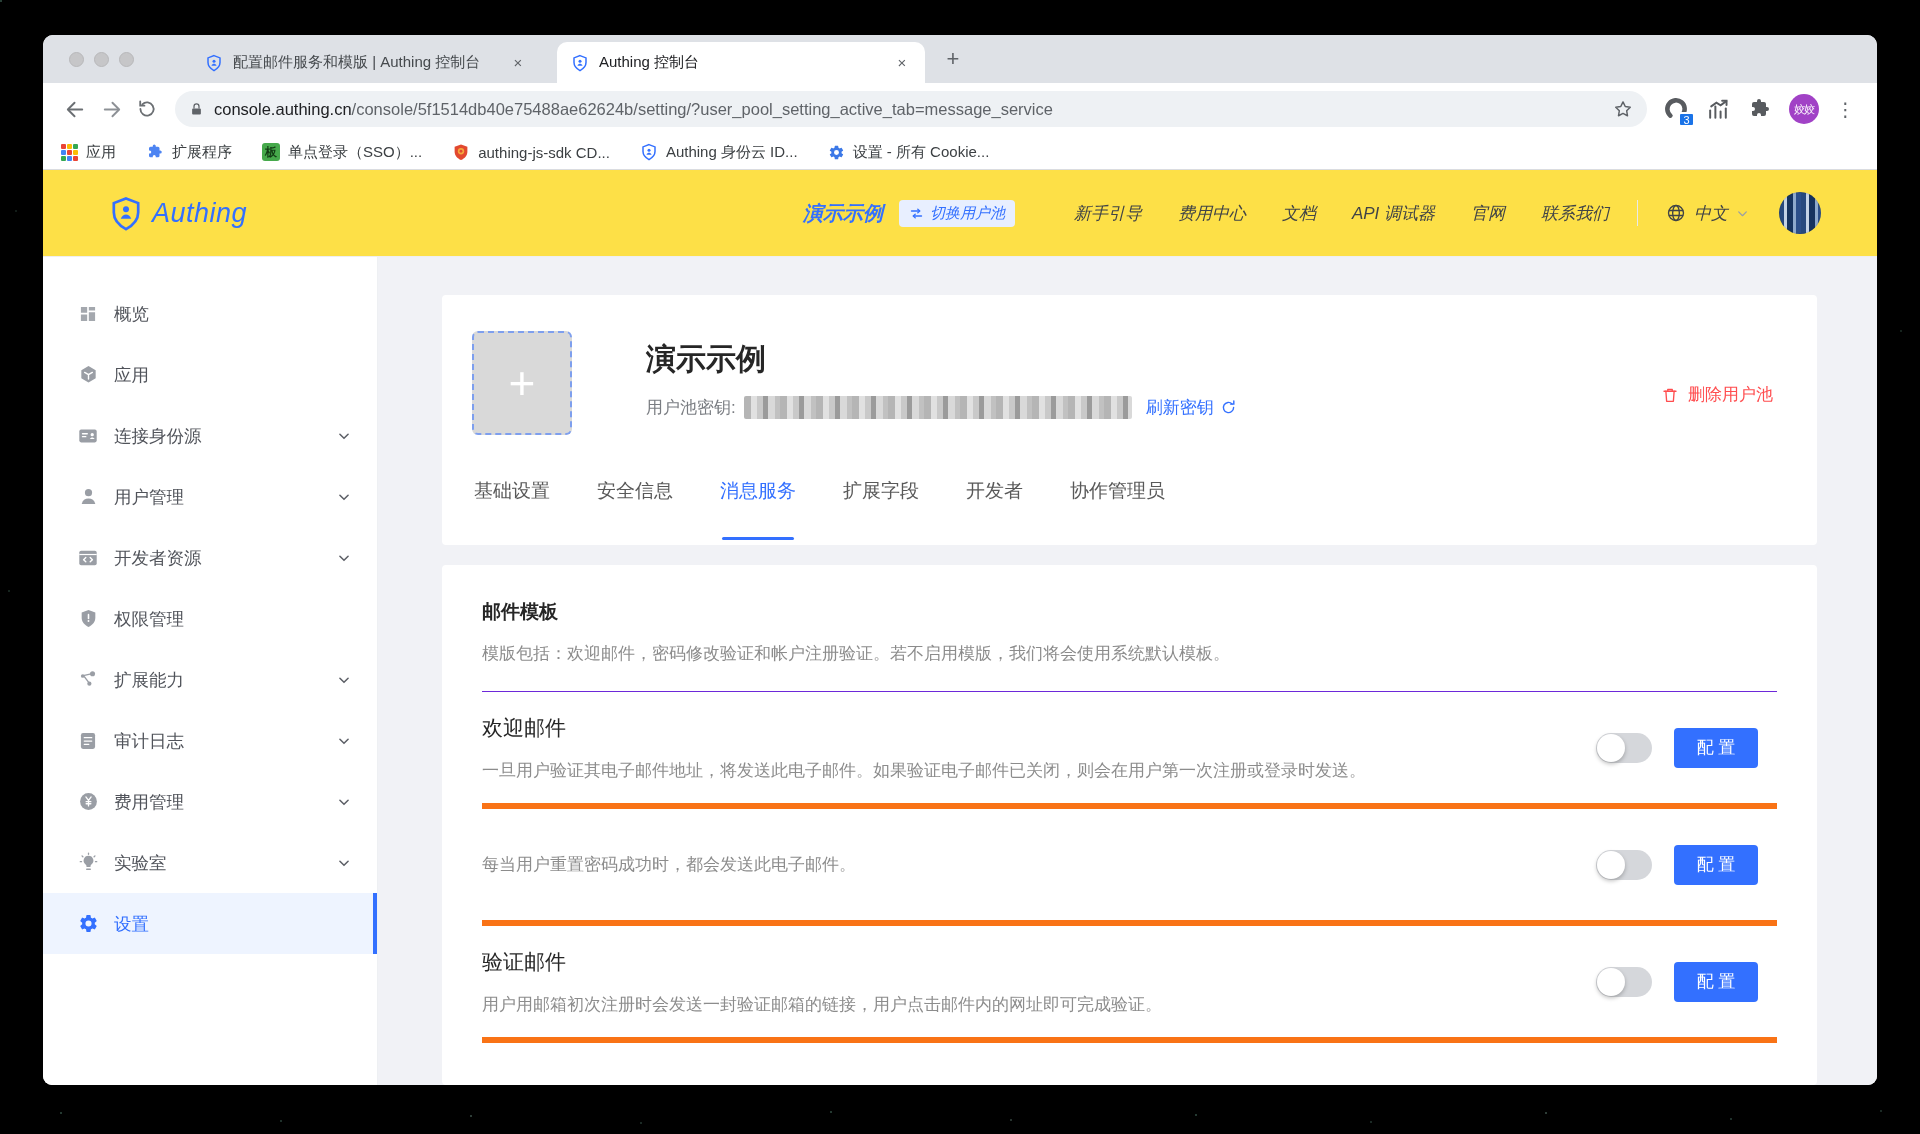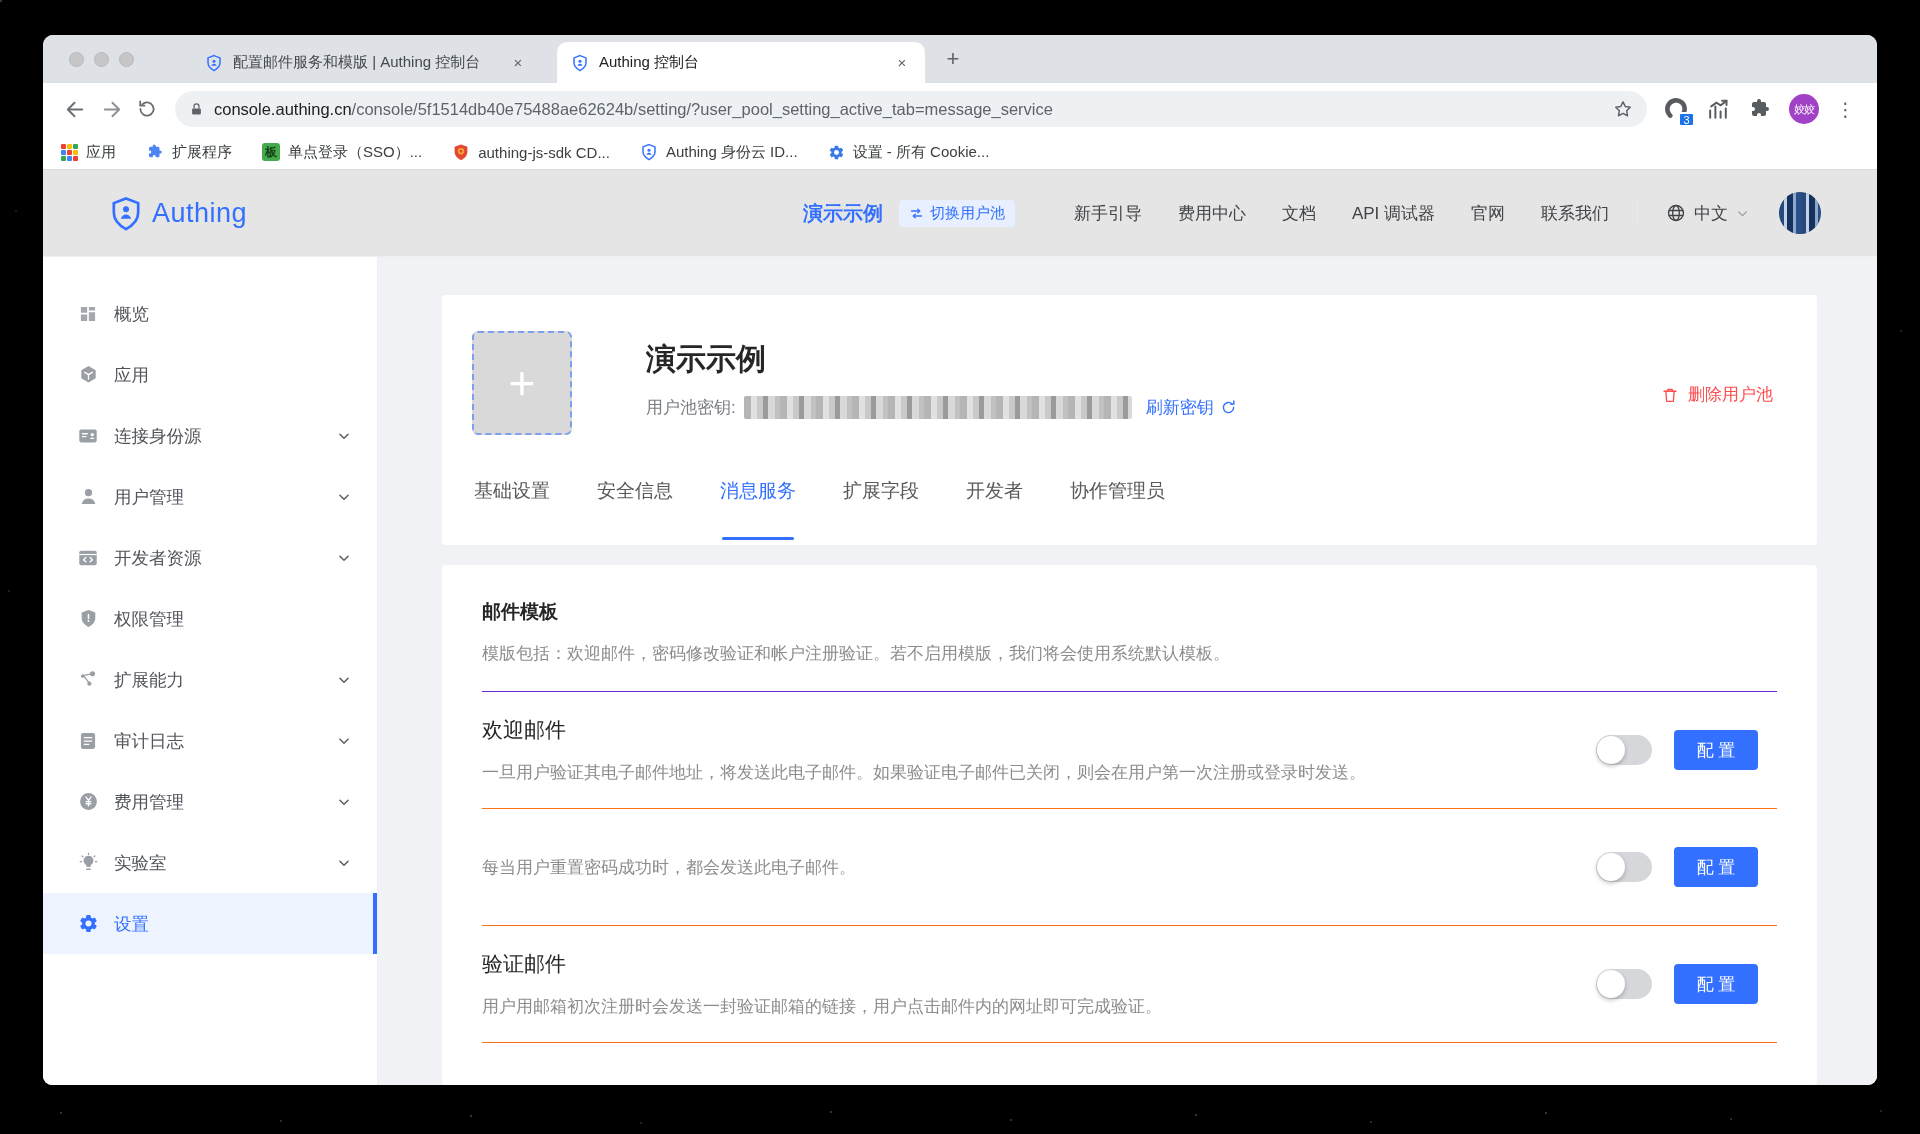--- a/index.html
+++ b/index.html
@@ -57,22 +57,22 @@
   
   .bookmarks{height:35px;background:#fff;display:flex;align-items:center;gap:30px;padding:0 18px;
     border-bottom:1px solid #dadce0;flex:none;}
   .bm{display:flex;align-items:center;gap:8px;font-size:15px;color:#3c4043;white-space:nowrap;}
   .apps-grid{display:grid;grid-template-columns:repeat(3,5px);grid-template-rows:repeat(3,5px);gap:1px;}
   .apps-grid span{width:5px;height:5px;border-radius:1px;}
   .fav-green{width:18px;height:18px;border-radius:3px;background:#46a94b;color:#123c14;font-size:12px;
     font-weight:bold;display:flex;align-items:center;justify-content:center;}
 
   
-  .appheader{height:87px;background:#e5e5e5;display:flex;align-items:center;padding:0 56px 0 66px;
-    border-bottom:1px solid #efefef;position:relative;flex:none;}
+  .appheader{height:87px;background:#fde047;display:flex;align-items:center;padding:0 56px 0 66px;
+    border-bottom:1px solid #efefef;position:relative;flex:none;font-style:italic;}
   .logo{display:flex;align-items:center;gap:9px;}
   .logo-text{font-size:27px;color:#3370ff;font-weight:400;letter-spacing:.5px;}
   .pool-group{position:absolute;left:760px;top:0;bottom:0;display:flex;align-items:center;gap:16px;}
   .pool-name{font-size:20px;font-weight:bold;color:#3370ff;}
   .switch-pill{display:flex;align-items:center;gap:6px;background:#e8efff;color:#3370ff;font-size:15px;
     border-radius:4px;padding:4px 10px;}
   .top-nav{display:flex;align-items:center;gap:36px;margin-left:auto;font-size:17px;color:#404347;}
   .vdiv{width:1px;height:26px;background:#e9e9e9;margin:0 28px;}
   .lang{display:flex;align-items:center;gap:8px;font-size:17px;color:#404347;}
   .hdr-avatar{width:42px;height:42px;border-radius:50%;margin-left:30px;overflow:hidden;
@@ -112,21 +112,21 @@
   .tabs-row{position:absolute;left:32px;right:40px;bottom:0;display:flex;gap:47px;}
   .ptab{font-size:19px;color:#595959;padding-bottom:41px;position:relative;}
   .ptab.active{color:#3370ff;font-weight:500;}
   .ptab.active::after{content:"";position:absolute;left:2px;right:2px;bottom:5px;height:3px;border-radius:2px;background:#3370ff;}
 
   
   .card2{margin-top:20px;height:520px;padding:0 40px;overflow:hidden;}
   .sec-head{padding:34px 0 26px;border-bottom:1px solid #6d28d9;}
   .sec-title{font-size:19px;font-weight:bold;color:#262626;margin-bottom:17px;}
   .sec-desc{font-size:17px;color:#8c8c8c;}
-  .mailrow{height:117px;border-bottom:1px solid #f97316;display:flex;align-items:center;justify-content:space-between;}
+  .mailrow{height:117px;border-bottom:6px solid #f97316;display:flex;align-items:center;justify-content:space-between;}
   .mr-title{font-size:21px;color:#262626;font-weight:500;margin-bottom:17px;}
   .mr-desc{font-size:17px;color:#8c8c8c;}
   .mr-right{display:flex;align-items:center;gap:22px;padding-right:19px;flex:none;justify-content:center;}
   .switch{width:56px;height:30px;border-radius:15px;background:#d5d7db;position:relative;}
   .switch::after{content:"";position:absolute;left:1px;top:1px;width:28px;height:28px;border-radius:50%;
     background:#fff;box-shadow:0 2px 4px rgba(0,0,0,.25);}
   .cfg-btn{width:84px;height:40px;border-radius:4px;background:#3370ff;color:#fff;font-size:17px;
     display:flex;align-items:center;justify-content:center;border:none;}
 </style>
 </head>

